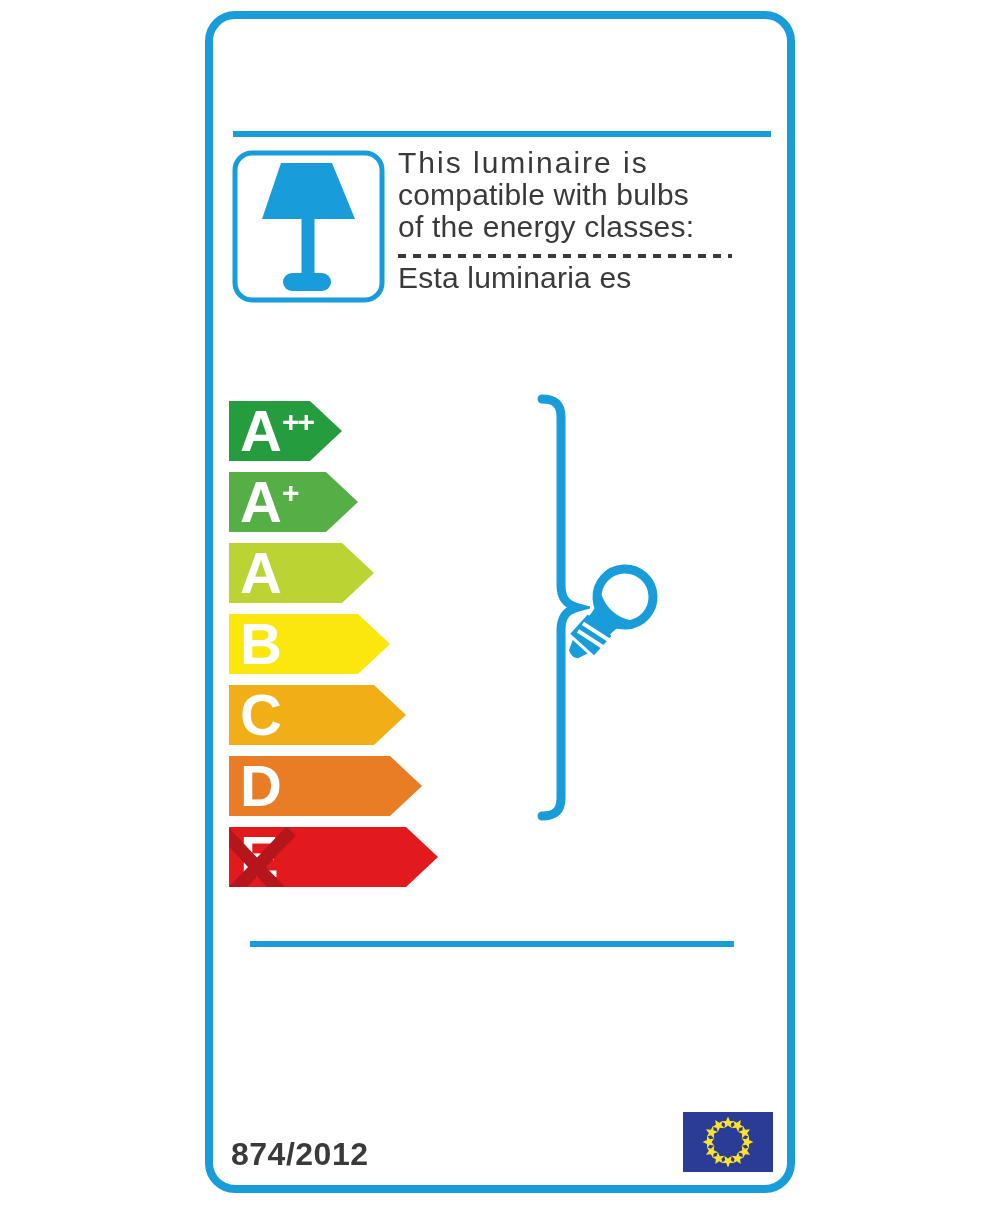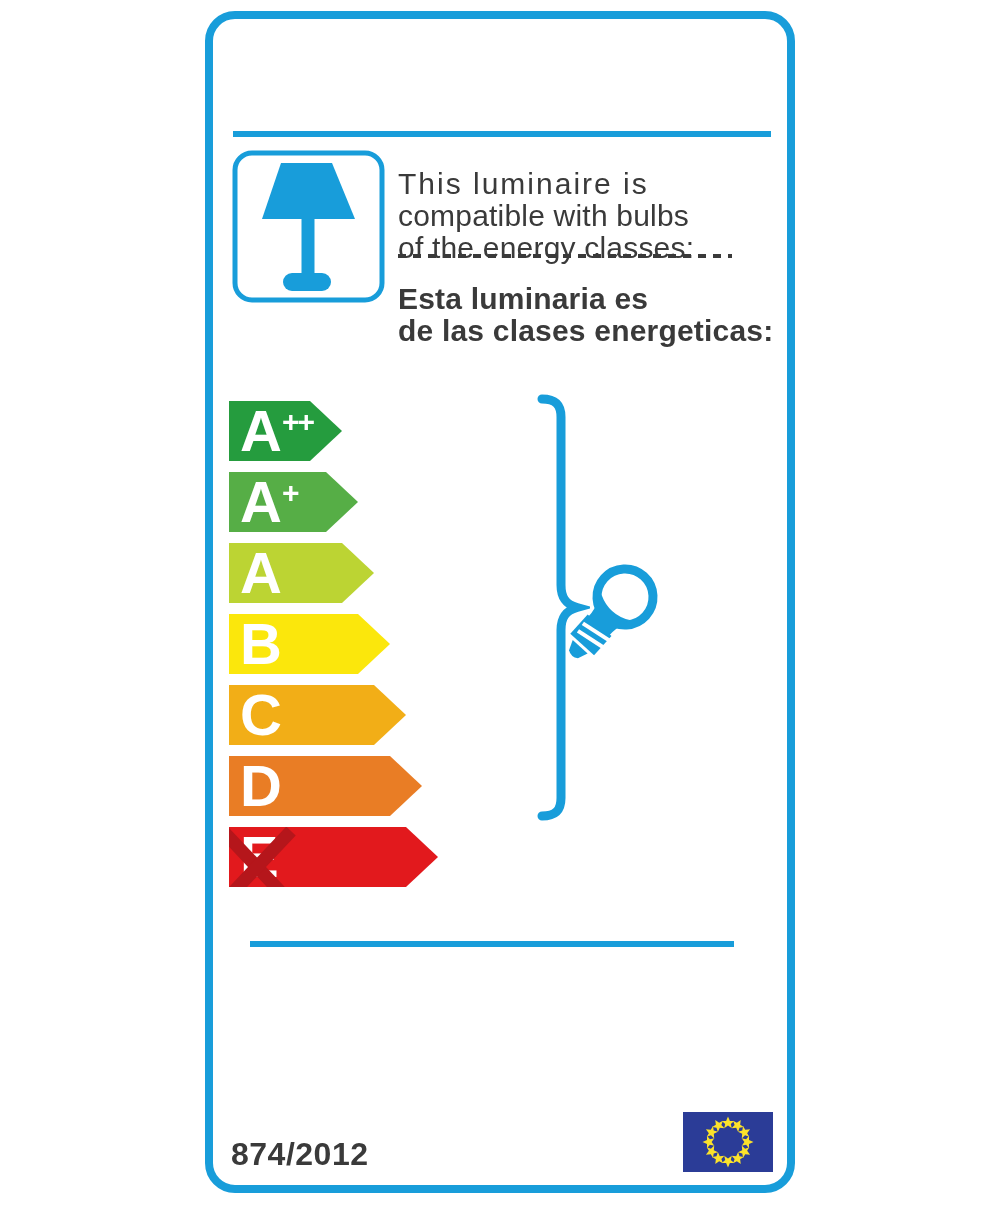--- a/index.html
+++ b/index.html
@@ -12,23 +12,23 @@
   .frame{
     left:205px;top:11px;width:574px;height:1166px;
     border:8px solid var(--accent,#189dda);border-radius:30px;
     background:transparent;
   }
   .rule{background:var(--accent,#189dda);height:6px;}
   .rule.top{left:233px;top:131px;width:538px;}
   .rule.bottom{left:250px;top:941px;width:484px;}
 
   
-  .txt{font-size:30px;line-height:32px;font-weight:500;letter-spacing:0.2px;white-space:nowrap;margin-top:21px;}
+  .txt{font-size:30px;line-height:32px;font-weight:500;letter-spacing:0.2px;white-space:nowrap;}
   .txt-en{left:398px;top:147px;}
-  .txt-es{left:398px;top:262px;font-weight:bold;}
+  .txt-es{left:398px;top:262px;}
   .txt .spaced{letter-spacing:2px;}
   .dashes{
     left:398px;top:254px;width:334px;height:4px;
     background:repeating-linear-gradient(90deg,var(--text,#3a3a3a) 0 8px,transparent 8px 15px);
   }
 
   
   .scale{left:229px;top:401px;width:260px;}
   .arrow{
     position:relative;height:60px;margin-bottom:11px;
@@ -68,21 +68,20 @@
 <div class="abs txt txt-en">
   <div class="spaced">This luminaire is</div>
   <div>compatible with bulbs</div>
   <div>of the energy classes:</div>
 </div>
 
 <div class="abs dashes"></div>
 
 <div class="abs txt txt-es">
   <div>Esta luminaria es</div>
-  <div>de las clases energeticas:</div>
 </div>
 
 <div class="abs scale">
   <div class="arrow" style="width: 113px; background: rgb(37, 156, 62);">
     <span class="letter"><span>A</span><span class="sup">++</span></span>
 
   </div>
   <div class="arrow" style="width: 129px; background: rgb(86, 174, 70);">
     <span class="letter"><span>A</span><span class="sup">+</span></span>
 

